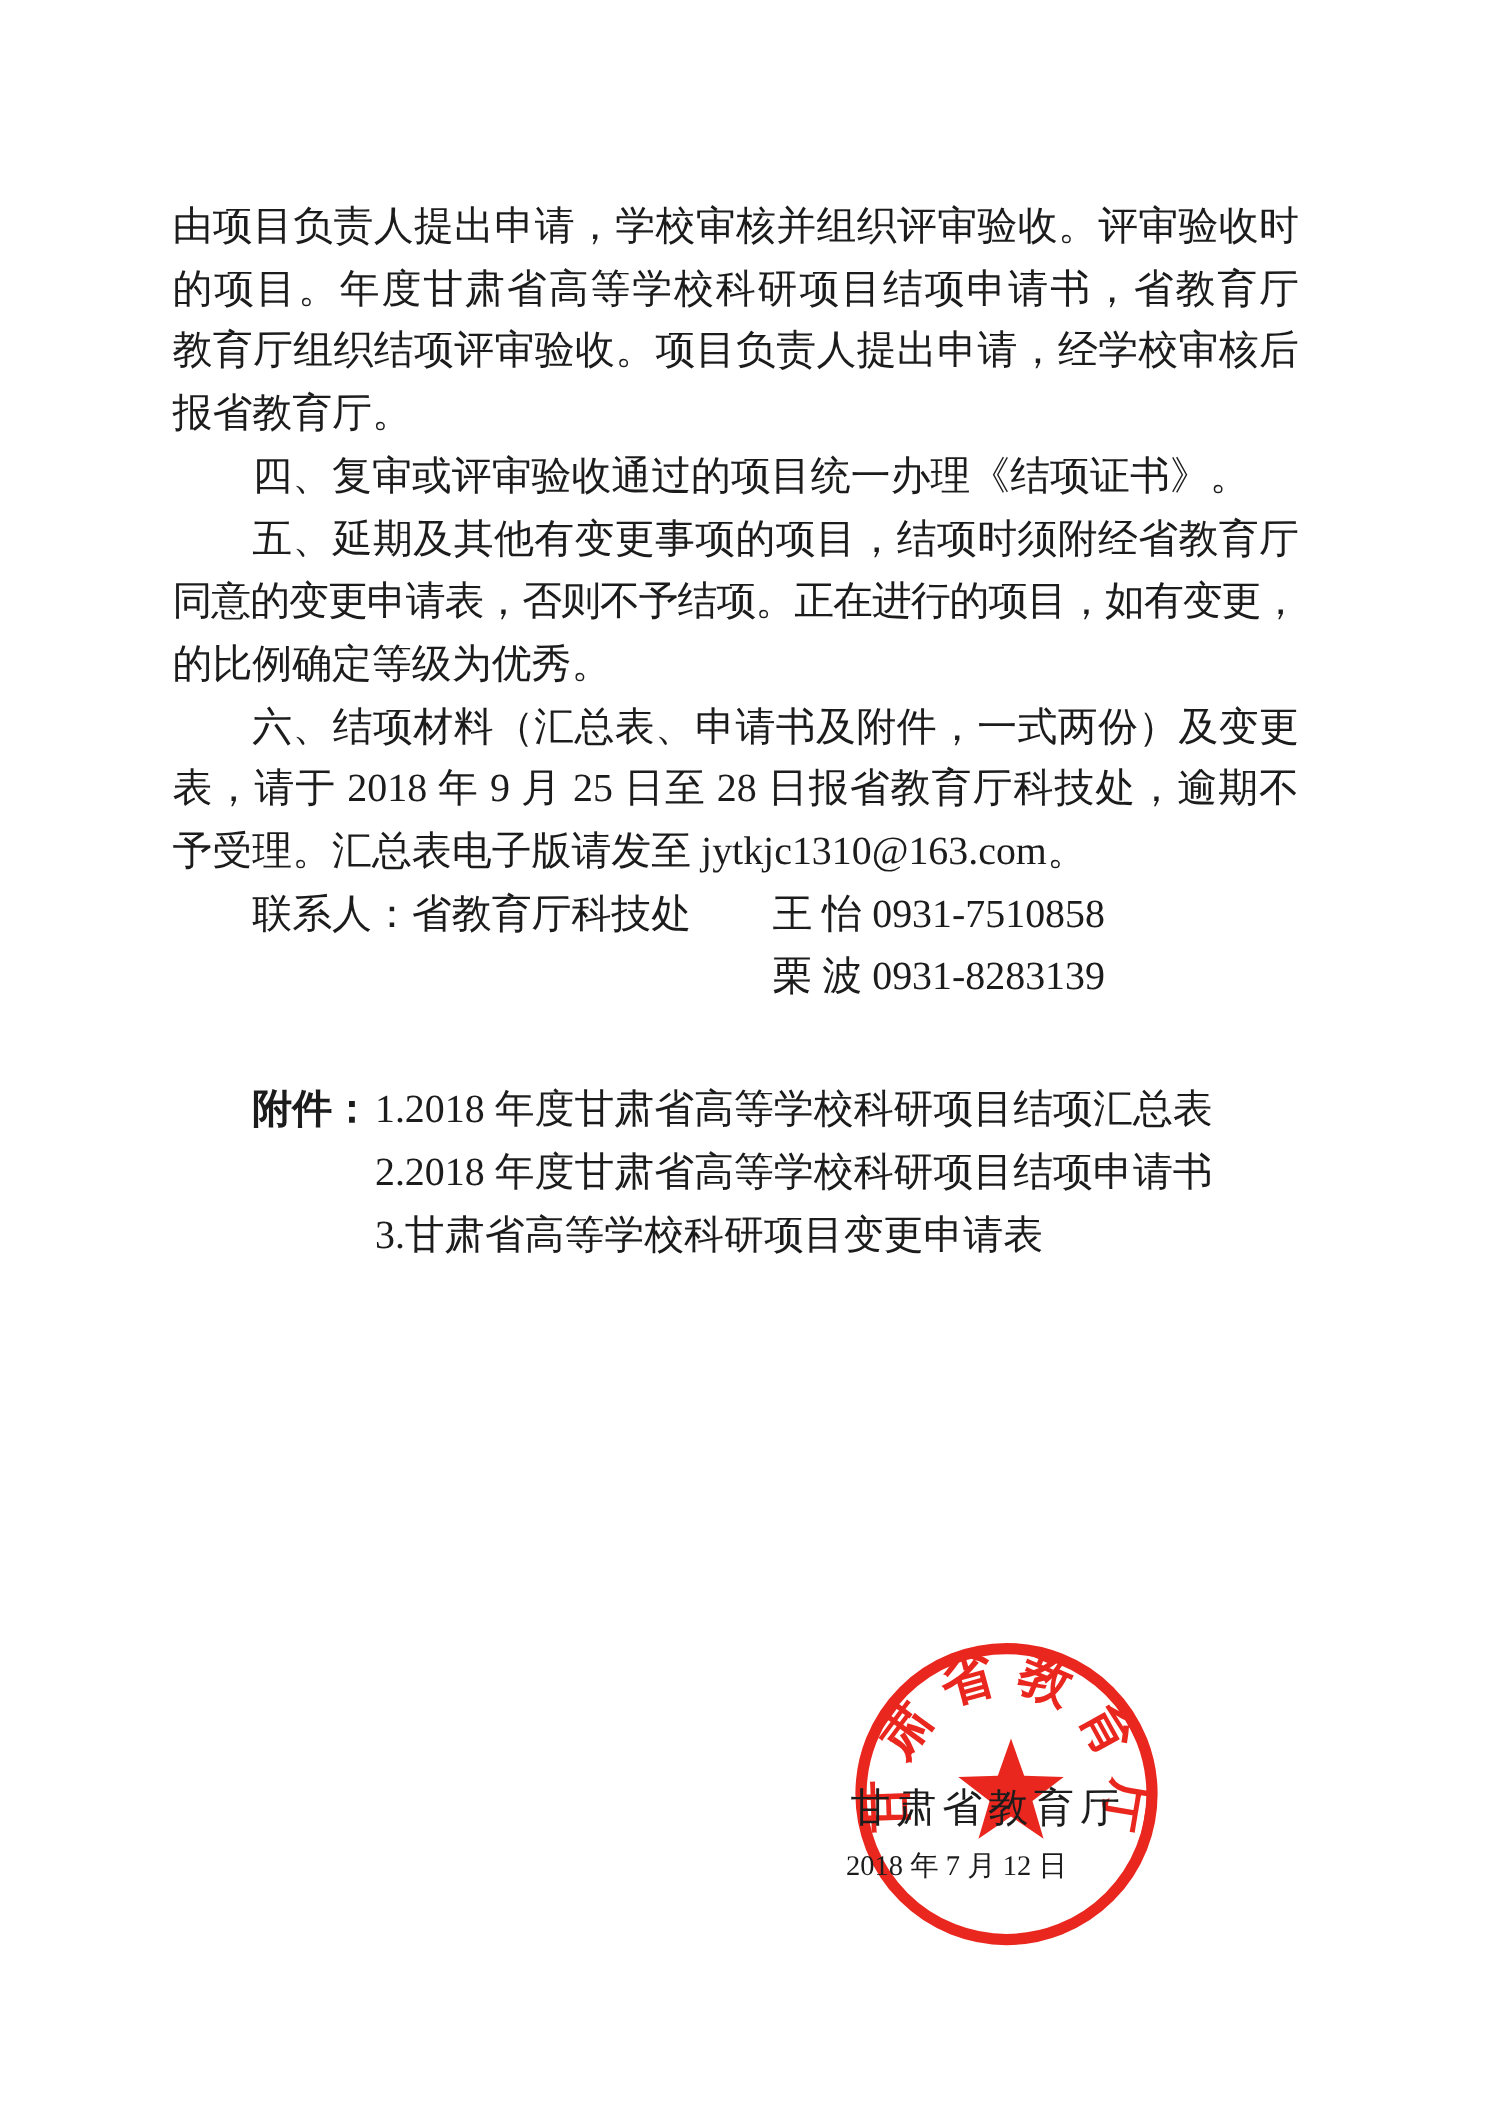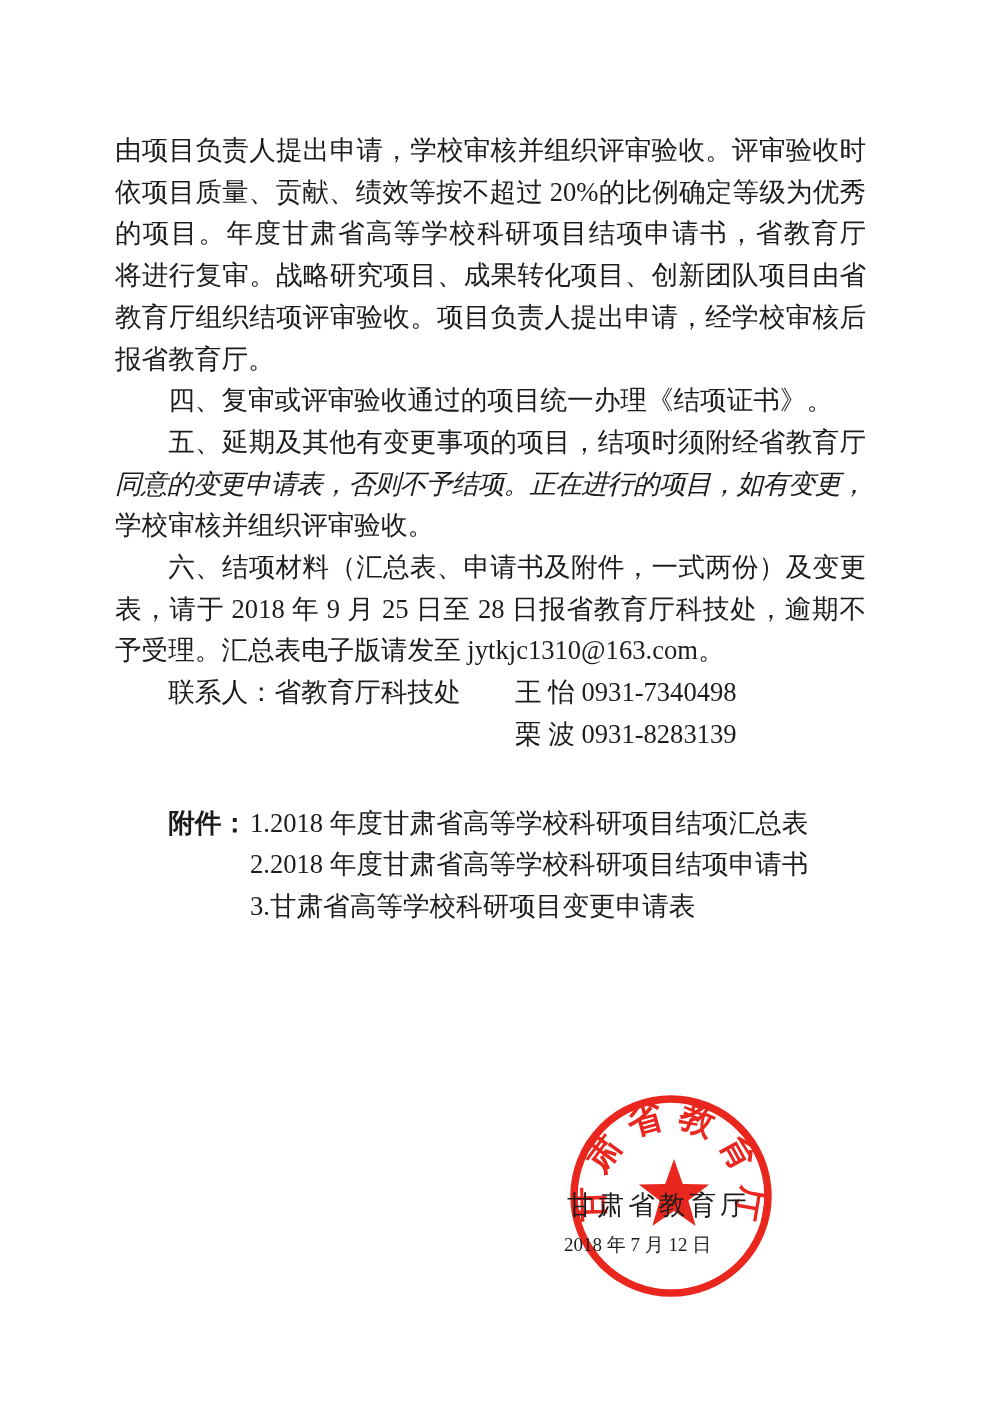--- a/index.html
+++ b/index.html
@@ -23,21 +23,21 @@
     z-index: 1;
   }
   .para { margin: 0; }
   .line {
     text-align: justify;
     text-align-last: justify;
     white-space: nowrap;
   }
   .line.short { text-align: right; text-align-last: left; }
   .line.indent { text-indent: 2em; }
-  .line.tight { letter-spacing: -0.9px; font-style: italic; }
+  .line.tight { letter-spacing: -0.9px; }
   .contact-row {
     position: relative;
     height: 41.7px;
     text-indent: 2em;
     white-space: nowrap;
   }
   .contact-person {
     position: absolute;
     left: 400px;
     top: 0;
@@ -87,47 +87,45 @@
 </style>
 </head>
 <body>
 
 <div class="page">
 
   <div class="doc-body">
 
     <div class="para">
       <div class="line">由项目负责人提出申请，学校审核并组织评审验收。评审验收时</div>
-      <div class="line">依项目质量、贡献、绩效等按不超过 20%的比例确定等级为优秀</div>
       <div class="line">的项目。年度甘肃省高等学校科研项目结项申请书，省教育厅</div>
-      <div class="line">将进行复审。战略研究项目、成果转化项目、创新团队项目由省</div>
       <div class="line">教育厅组织结项评审验收。项目负责人提出申请，经学校审核后</div>
       <div class="line short">报省教育厅。</div>
     </div>
 
 
     <div class="para">
       <div class="line indent short">四、复审或评审验收通过的项目统一办理《结项证书》。</div>
     </div>
 
     <div class="para">
       <div class="line indent">五、延期及其他有变更事项的项目，结项时须附经省教育厅</div>
       <div class="line tight">同意的变更申请表，否则不予结项。正在进行的项目，如有变更，</div>
-      <div class="line short">学校审核并组织评审验收。</div>
+      <div class="line short">的比例确定等级为优秀。</div>
     </div>
 
     <div class="para">
       <div class="line indent">六、结项材料（汇总表、申请书及附件，一式两份）及变更</div>
       <div class="line">表，请于 2018 年 9 月 25 日至 28 日报省教育厅科技处，逾期不</div>
       <div class="line short">予受理。汇总表电子版请发至 jytkjc1310@163.com。</div>
     </div>
 
     <div class="contact-row">
       <span class="contact-label">联系人：省教育厅科技处</span>
-      <span class="contact-person">王 怡 0931-7340498</span>
+      <span class="contact-person">王 怡 0931-7510858</span>
     </div>
     <div class="contact-row">
       <span class="contact-person">栗 波 0931-8283139</span>
     </div>
 
     <div class="attachments">
       <span class="att-label">附件：</span>
       <div class="att-items">
         <div class="att-item">1.2018 年度甘肃省高等学校科研项目结项汇总表</div>
         <div class="att-item">2.2018 年度甘肃省高等学校科研项目结项申请书</div>

